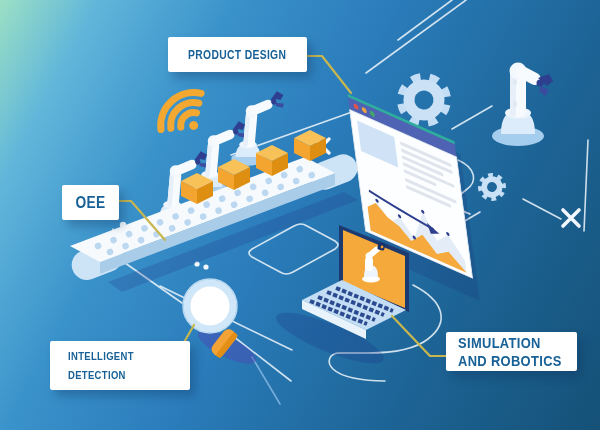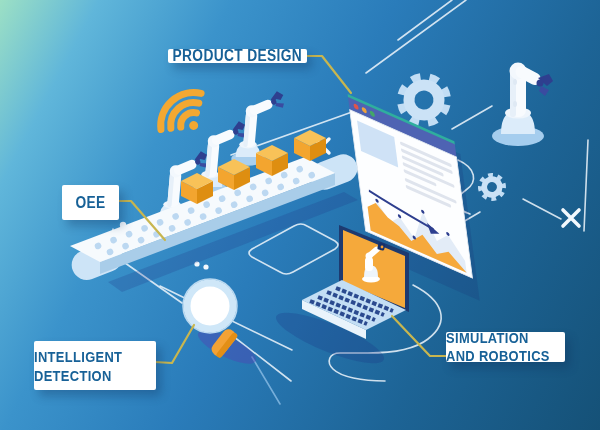--- a/index.html
+++ b/index.html
@@ -12,24 +12,24 @@
   .label-box{
     position:absolute;background:#fff;color:#176197;font-weight:bold;
     border-radius:2px;box-shadow:5px 6px 10px rgba(13,42,86,.30);
     display:flex;z-index:3;
   }
   .label-box .txt{display:inline-block;white-space:nowrap;letter-spacing:.4px;
     transform:scaleX(.86);transform-origin:left center;}
   .label-box.center{align-items:center;justify-content:center;}
   .label-box.center .txt{transform-origin:center;}
   .label-box.twolines{flex-direction:column;justify-content:center;align-items:flex-start;}
-  #product-design{left:168px;top:49px;width:139px;height:14px;font-size:16px;}
+  #product-design{left:168px;top:37px;width:139px;height:35px;font-size:12px;}
   #oee{left:62px;top:185px;width:57px;height:35px;font-size:16px;}
-  #intelligent{left:34px;top:341px;width:122px;height:49px;font-size:15px;line-height:19px;}
-  #simulation{left:446px;top:332px;width:119px;height:30px;font-size:15px;line-height:18px;}
+  #intelligent{left:50px;top:341px;width:122px;height:49px;font-size:11px;padding-left:18px;line-height:19px;}
+  #simulation{left:446px;top:332px;width:119px;height:39px;font-size:15px;padding-left:12px;line-height:18px;}
 </style>
 </head>
 <body>
 
 <svg class="scene" width="600" height="430" viewBox="0 0 600 430">
   <defs>
     <g id="cube">
       <polygon points="0,0 -16,-8 -16,-23 0,-15" fill="#f3a52f"></polygon>
       <polygon points="0,0 16,-8 16,-23 0,-15" fill="#de8e11"></polygon>
       <polygon points="0,-15 -16,-23 0,-31 16,-23" fill="#f8c258"></polygon>

